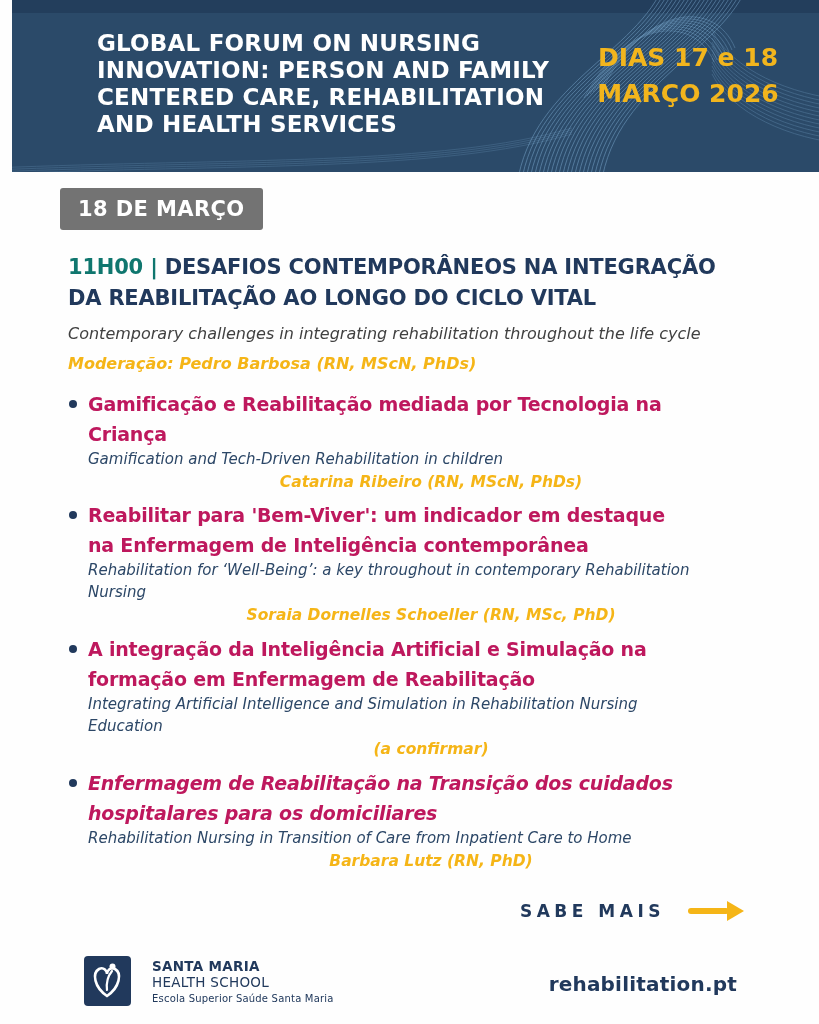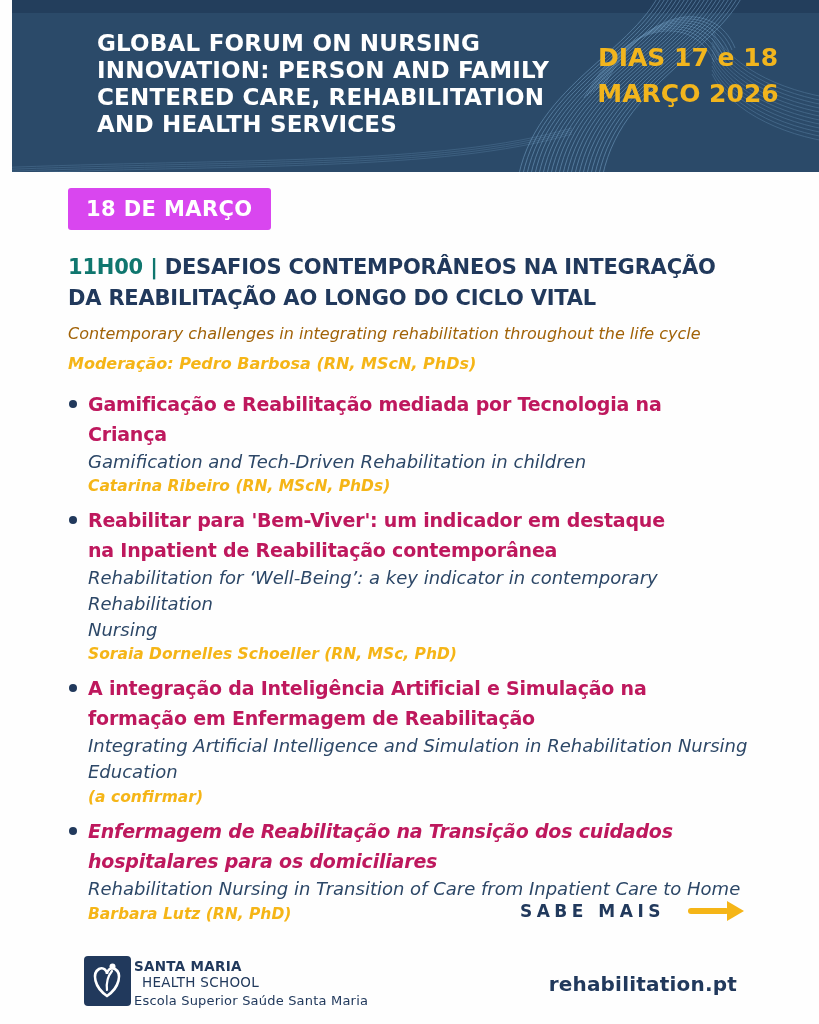--- a/index.html
+++ b/index.html
@@ -26,81 +26,82 @@
     color:#ffffff;font-weight:bold;font-size:23px;line-height:1.18;
     letter-spacing:.2px;white-space:pre-line;
   }
   .header-date{
     position:absolute;right:28px;top:40px;width:230px;text-align:center;
     color:#f2b51d;font-weight:bold;font-size:25px;line-height:1.45;
   }
 
   
   .day-badge{
-    position:absolute;left:68px;top:188px;
-    background:#d946ef;color:#ffffff;font-weight:bold;font-size:21px;
+    position:absolute;left:60px;top:188px;
+    background:#737373;color:#ffffff;font-weight:bold;font-size:21px;
     padding:9px 18px;border-radius:3px;letter-spacing:.4px;
   }
 
   
   .content{position:absolute;left:68px;top:252px;width:706px;}
   .session-heading{
     font-weight:bold;font-size:21px;line-height:1.48;letter-spacing:-0.2px;
     color:#21395c;
   }
   .session-time{color:#0f766e;}
   .session-title{white-space:pre-line;}
   .session-subtitle{
-    margin-top:9px;font-style:italic;font-size:16px;color:#a16207;line-height:1.4;
+    margin-top:9px;font-style:italic;font-size:16px;color:#404040;line-height:1.4;
   }
   .session-moderation{
     margin-top:6px;font-style:italic;font-weight:bold;font-size:16px;
     color:#f5b517;line-height:1.45;
   }
 
   
   ul.talks{list-style:none;margin:14px 0 0 0;padding:0 0 0 20px;}
   ul.talks li{position:relative;margin-bottom:7px;}
   ul.talks li::before{
     content:"";position:absolute;left:-19px;top:11px;width:8px;height:8px;
     border-radius:50%;background:#21395c;
   }
   .talk-title{
     font-weight:bold;font-size:19px;line-height:1.58;color:#be185d;
     white-space:pre-line;letter-spacing:-0.2px;
   }
   .talk-title.italic{font-style:italic;margin-top:8px;}
   .talk-en{
-    font-style:italic;font-size:18px;line-height:1.46;color:#2c4767;
+    font-style:italic;font-size:15px;line-height:1.46;color:#2c4767;
     white-space:pre-line;
   }
   .talk-speaker{
     font-style:italic;font-weight:bold;font-size:15.5px;line-height:1.46;
     color:#f5b517;
+    text-align:center;
   }
 
   
   .cta{
     position:absolute;top:899px;right:74px;display:flex;align-items:center;gap:22px;
     cursor:pointer;
   }
   .cta-label{
     color:#21395c;font-weight:bold;font-size:17px;letter-spacing:4.5px;
   }
   .cta-arrow{display:block;}
 
   
   .footer-logo{
-    position:absolute;left:84px;top:956px;display:flex;align-items:flex-start;gap:3px;justify-content:flex-end;
+    position:absolute;left:84px;top:956px;display:flex;align-items:flex-start;gap:21px;justify-content:flex-end;
   }
   .logo-mark{display:block;}
   .logo-text{color:#21395c;padding-top:3px;}
   .logo-line1{font-weight:bold;font-size:13.5px;letter-spacing:.3px;line-height:1.15;}
-  .logo-line2{font-size:13.5px;letter-spacing:.3px;line-height:1.15;margin-left:8px;}
-  .logo-line3{font-size:13px;margin-top:3px;letter-spacing:.2px;}
+  .logo-line2{font-size:13.5px;letter-spacing:.3px;line-height:1.15;}
+  .logo-line3{font-size:10px;margin-top:3px;letter-spacing:.2px;}
   .footer-site{
     position:absolute;right:82px;top:972px;
     color:#21395c;font-weight:bold;font-size:20px;letter-spacing:.2px;
     text-decoration:none;
   }
 </style>
 </head>
 <body>
 
 <div class="page">
@@ -189,22 +190,22 @@
 
     <ul class="talks">
       <li>
         <div class="talk-title">Gamificação e Reabilitação mediada por Tecnologia na
 Criança</div>
         <div class="talk-en">Gamification and Tech-Driven Rehabilitation in children</div>
         <div class="talk-speaker">Catarina Ribeiro (RN, MScN, PhDs)</div>
       </li>
       <li>
         <div class="talk-title">Reabilitar para 'Bem-Viver': um indicador em destaque
-na Inpatient de Reabilitação contemporânea</div>
-        <div class="talk-en">Rehabilitation for ‘Well-Being’: a key indicator in contemporary Rehabilitation
+na Enfermagem de Inteligência contemporânea</div>
+        <div class="talk-en">Rehabilitation for ‘Well-Being’: a key throughout in contemporary Rehabilitation
 Nursing</div>
         <div class="talk-speaker">Soraia Dornelles Schoeller (RN, MSc, PhD)</div>
       </li>
       <li>
         <div class="talk-title">A integração da Inteligência Artificial e Simulação na
 formação em Enfermagem de Reabilitação</div>
         <div class="talk-en">Integrating Artificial Intelligence and Simulation in Rehabilitation Nursing
 Education</div>
         <div class="talk-speaker">(a confirmar)</div>
       </li>

